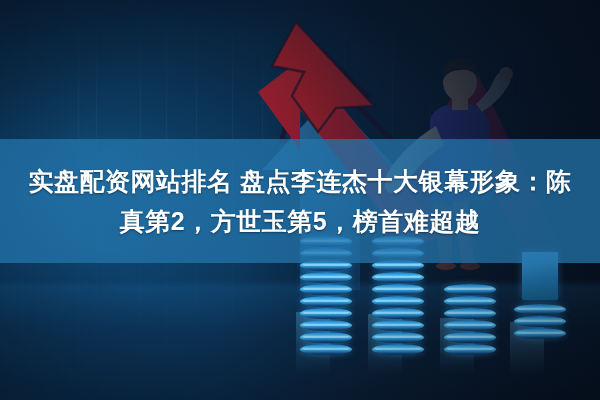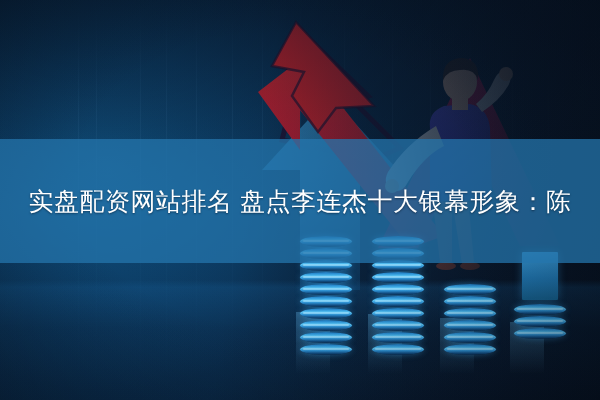--- a/index.html
+++ b/index.html
@@ -128,21 +128,21 @@
     background: rgba(36,118,173,0.74);
     display: flex;
     flex-direction: column;
     align-items: center;
     justify-content: center;
     box-sizing: border-box;
     padding: 0 8px;
   }
   .title-line {
     color: #ffffff;
-    font-weight: normal;
+    font-weight: bold;
     font-size: 25px;
     line-height: 40px;
     letter-spacing: 0.5px;
     white-space: nowrap;
     text-shadow: 0 1px 2px rgba(4,22,40,0.55);
   }
   .title-line.l2 { font-size: 25px; }
 </style>
 </head>
 <body>
@@ -273,15 +273,16 @@
       <div class="coin" style="top:32px"></div>
       <div class="coin" style="top:20px"></div>
       <div class="coin" style="top:8px"></div>
     </div>
   </div>
 
   <div class="bg-vignette"></div>
 
   <div class="band">
     <div class="title-line">实盘配资网站排名 盘点李连杰十大银幕形象：陈</div>
+    <div class="title-line l2">真第2，方世玉第5，榜首难超越</div>
   </div>
 
 </div>
 
 </body></html>

